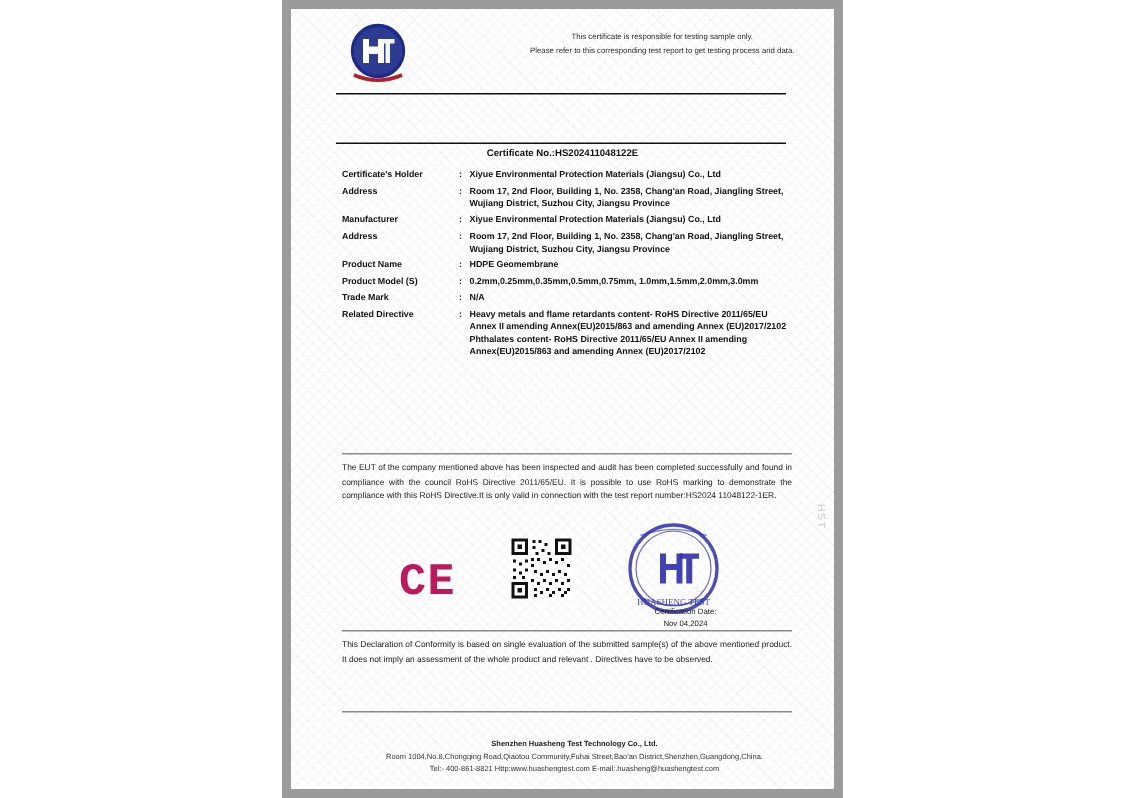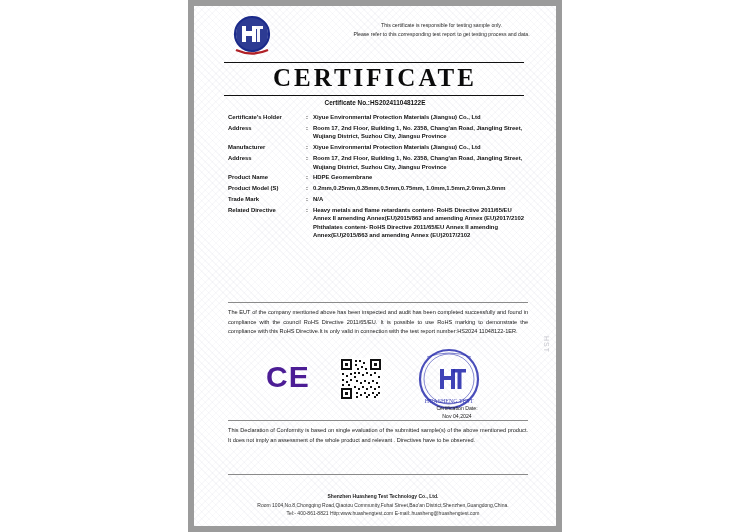--- a/index.html
+++ b/index.html
@@ -176,26 +176,26 @@
   .marks {
     position: absolute;
     left: 34px;
     top: 344px;
     width: 300px;
     height: 62px;
   }
   .ce {
     position: absolute;
     left: 38px;
-    top: 10px;
-    font-family: Liberation Sans, sans-serif;
+    top: 22px;
+    font-family: Liberation Mono, monospace;
     font-size: 30px;
     letter-spacing: 1px;
     font-weight: bold;
-    color: #4c1d95;
+    color: #be185d;
   }
   .qr {
     position: absolute;
     left: 112px;
     top: 8px;
     width: 42px;
     height: 42px;
   }
   .stamp {
     position: absolute;
@@ -258,23 +258,20 @@
               <path d="M6 36 q16 7 32 0" fill="none" stroke="#b02026" stroke-width="2.4"></path>
             </svg>
           </div>
           <div class="hdr-note">
             <div>This certificate is responsible for testing sample only.</div>
             <div>Please refer to this corresponding test report to get testing process and data.</div>
           </div>
         </div>
 
         <div class="title-rule-top"></div>
-        <div class="title-wrap">
-          <div class="title">CERTIFICATE</div>
-        </div>
         <div class="title-rule-bot"></div>
         <div class="cert-no">
           <span>Certificate No.:</span><span>HS202411048122E</span>
         </div>
 
         <div class="fields">
           <div class="frow">
             <div class="flabel">Certificate's Holder</div>
             <div class="fcolon">:</div>
             <div class="fvalue">Xiyue Environmental Protection Materials (Jiangsu) Co., Ltd</div>

